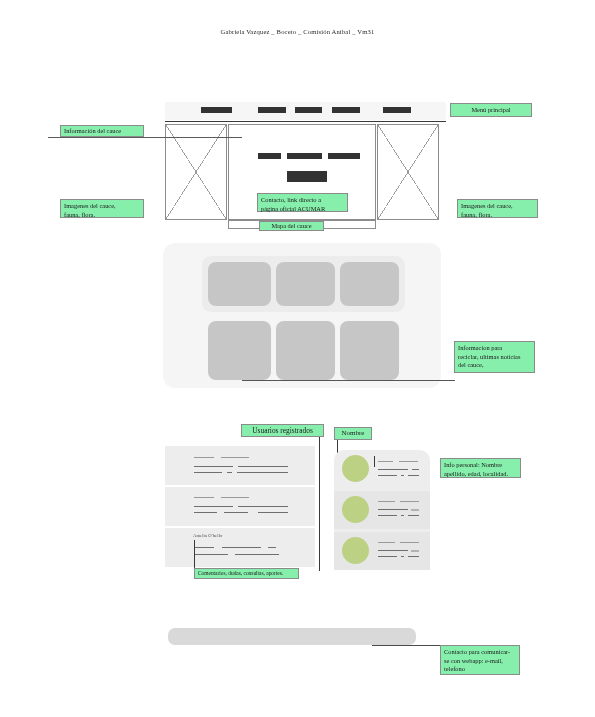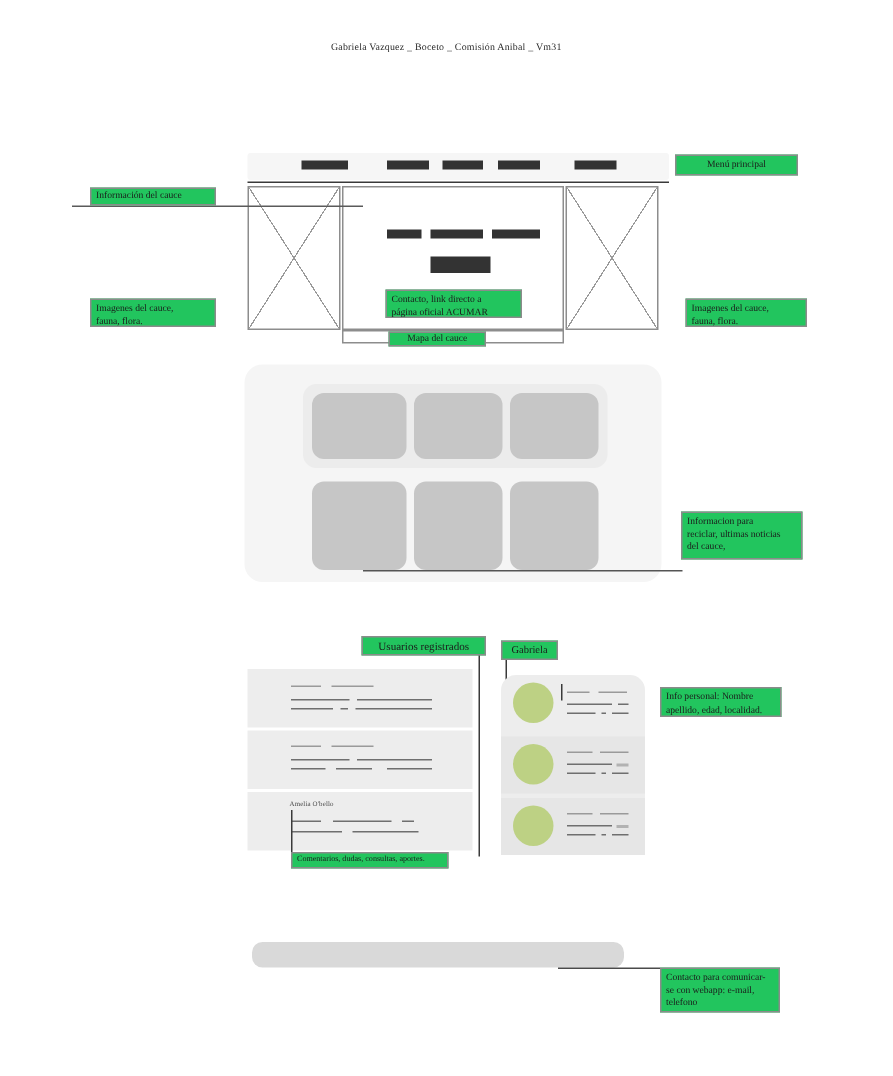--- a/index.html
+++ b/index.html
@@ -12,21 +12,21 @@
     height: 717px;
     position: relative;
     font-family: "Liberation Serif", serif;
     color: #1a1a1a;
     overflow: hidden;
   }
 
   .callout {
     position: absolute;
     border: 1px solid #8b8b8b;
-    background: #22c55e;
+    background: #86efac;
     font-family: "Liberation Serif", serif;
     font-size: 6.4px;
     line-height: 1.35;
     color: #1b1b1b;
     padding: 2px 3px;
     box-sizing: border-box;
     white-space: pre-line;
     z-index: 30;
   }
   .leader {
@@ -341,21 +341,21 @@
     <div class="tline dark" style="left:57px; top:19px; width:39px;"></div>
     <div class="tline dark" style="left:103px; top:19px; width:8px;"></div>
     <div class="tline dark" style="left:29px; top:26px; width:34px;"></div>
     <div class="tline dark" style="left:70px; top:26px; width:44px;"></div>
   </div>
 </div>
 <div id="placeholder-name">Amelia O'bello</div>
 <div id="comments-vrule"></div>
 <div class="callout" style="left:194px; top:568px; width:105px; height:11px; display:flex; align-items:center; font-size:5.4px;">Comentarios, dudas, consultas, aportes.</div>
 
-<div class="callout" style="left:334px; top:427px; width:38px; height:13px; display:flex; align-items:center; justify-content:center; font-size:7px;">Gabriela</div>
+<div class="callout" style="left:334px; top:427px; width:38px; height:13px; display:flex; align-items:center; justify-content:center; font-size:7px;">Nombre</div>
 <div id="usuario-vrule"></div>
 
 <div id="user-panel">
   <div class="user-card" style="top:0px;">
     <div class="avatar"></div>
     <div class="tline" style="left:44px; top:11px; width:15px;"></div>
     <div class="tline" style="left:65px; top:11px; width:19px;"></div>
     <div class="tline dark" style="left:44px; top:19px; width:30px;"></div>
     <div class="tline dark" style="left:78px; top:19px; width:7px;"></div>
     <div class="tline dark" style="left:44px; top:25px; width:19px;"></div>

